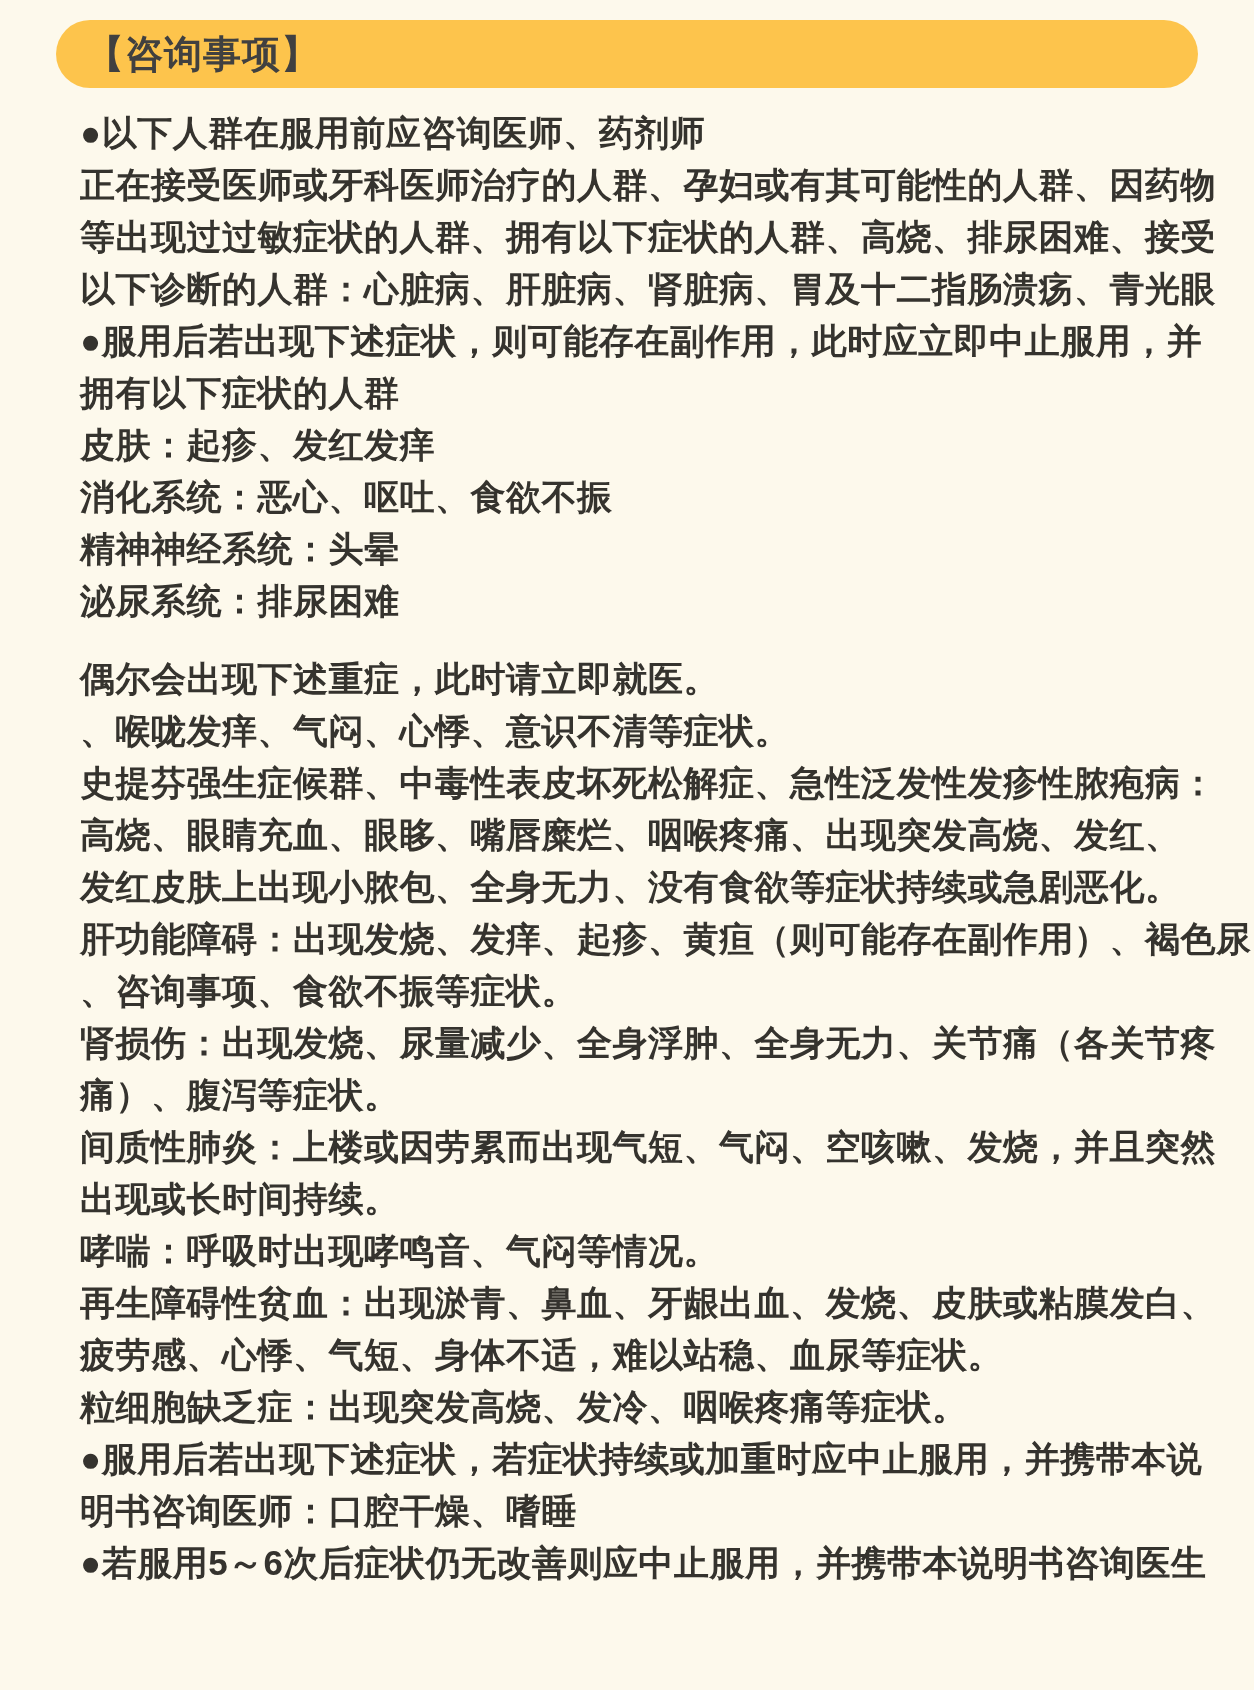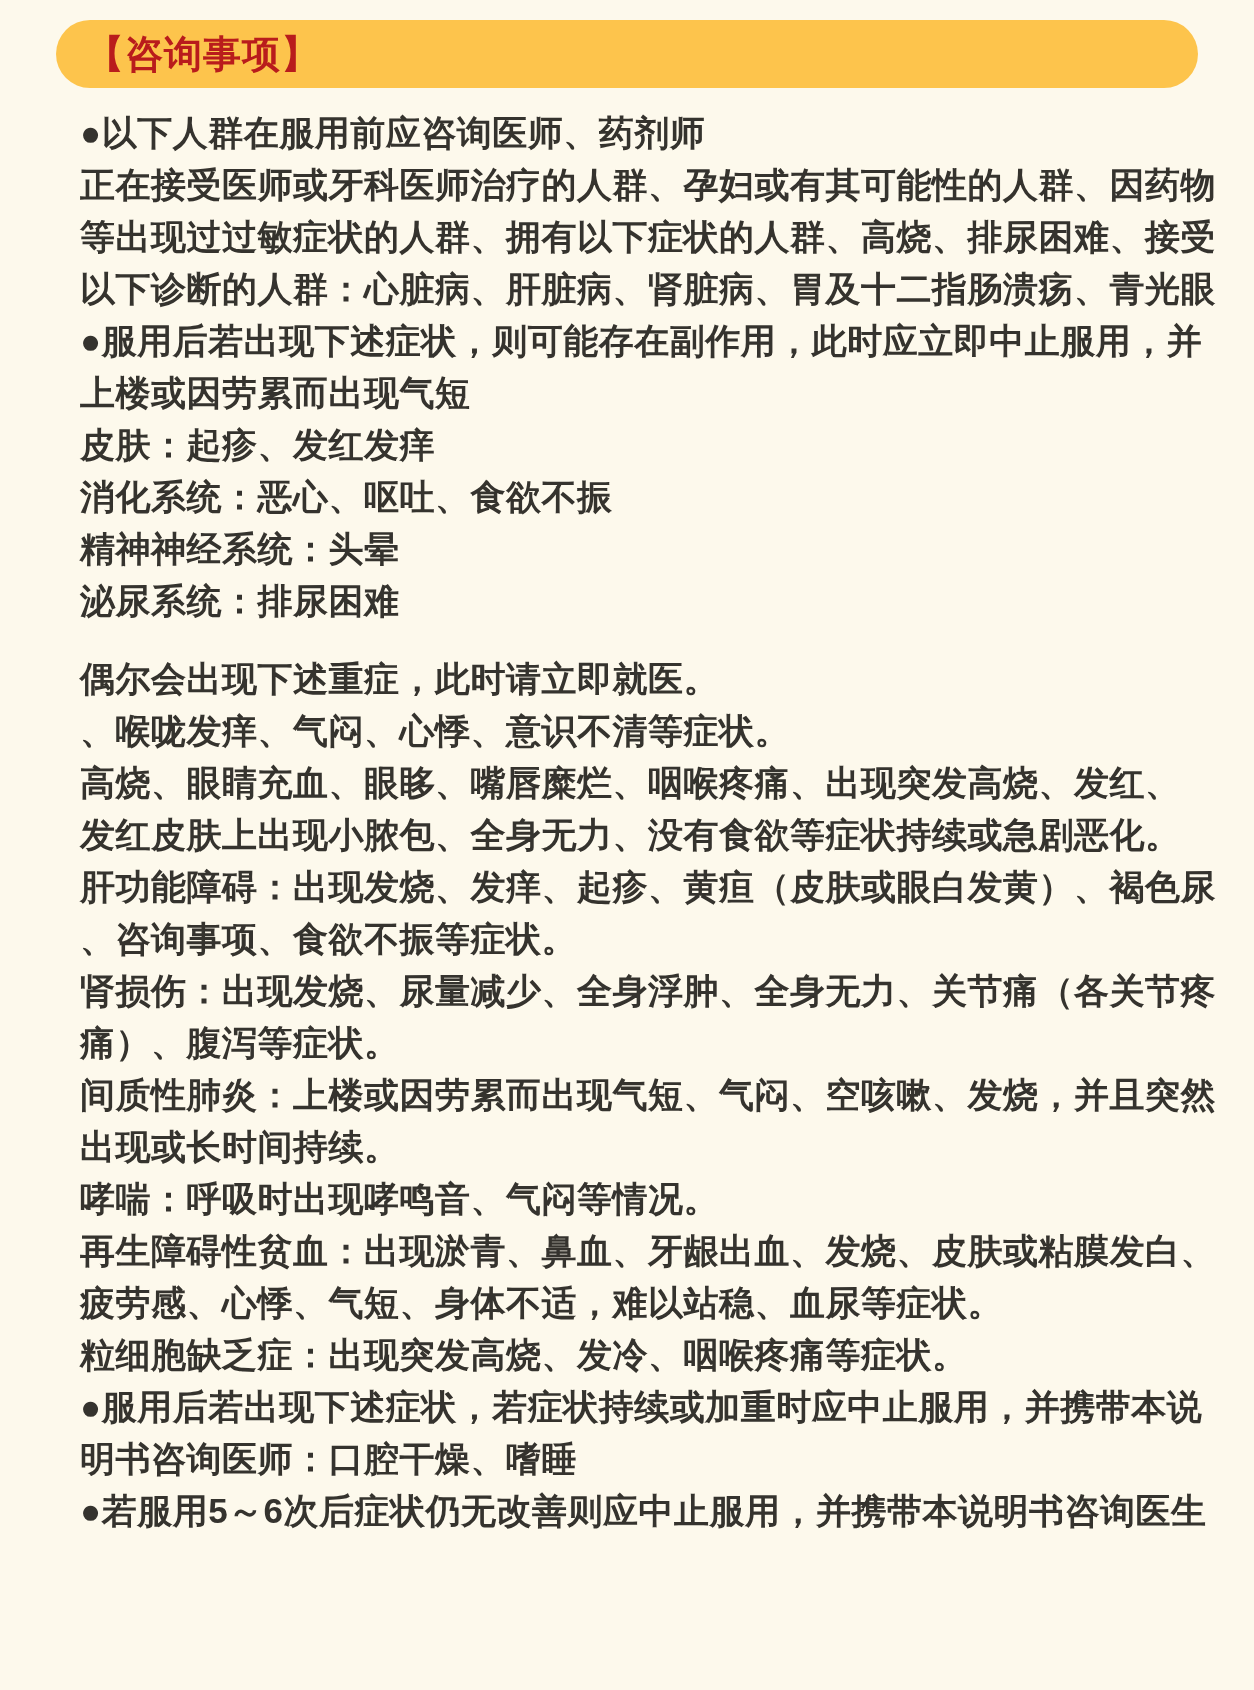--- a/index.html
+++ b/index.html
@@ -25,21 +25,21 @@
     width: 1142px;
     height: 68px;
     background: #FDC44C;
     border-radius: 34px;
     display: flex;
     align-items: center;
     box-sizing: border-box;
     padding-left: 30px;
   }
   .pill-title {
-    color: #b91c1c;
+    color: #404040;
     font-size: 38px;
     font-weight: 700;
     letter-spacing: 1px;
     line-height: 1;
   }
   .content {
     position: absolute;
     left: 80px;
     top: 107px;
     width: 1110px;
@@ -70,33 +70,34 @@
   </div>
 
   <div class="content">
 
     <div class="para">
       <div class="line">●以下人群在服用前应咨询医师、药剂师</div>
       <div class="line">正在接受医师或牙科医师治疗的人群、孕妇或有其可能性的人群、因药物</div>
       <div class="line">等出现过过敏症状的人群、拥有以下症状的人群、高烧、排尿困难、接受</div>
       <div class="line">以下诊断的人群：心脏病、肝脏病、肾脏病、胃及十二指肠溃疡、青光眼</div>
       <div class="line">●服用后若出现下述症状，则可能存在副作用，此时应立即中止服用，并</div>
-      <div class="line">上楼或因劳累而出现气短</div>
+      <div class="line">拥有以下症状的人群</div>
       <div class="line">皮肤：起疹、发红发痒</div>
       <div class="line">消化系统：恶心、呕吐、食欲不振</div>
       <div class="line">精神神经系统：头晕</div>
       <div class="line">泌尿系统：排尿困难</div>
     </div>
 
     <div class="para para-gap">
       <div class="line">偶尔会出现下述重症，此时请立即就医。</div>
       <div class="line">、喉咙发痒、气闷、心悸、意识不清等症状。</div>
+      <div class="line">史提芬强生症候群、中毒性表皮坏死松解症、急性泛发性发疹性脓疱病：</div>
       <div class="line">高烧、眼睛充血、眼眵、嘴唇糜烂、咽喉疼痛、出现突发高烧、发红、</div>
       <div class="line">发红皮肤上出现小脓包、全身无力、没有食欲等症状持续或急剧恶化。</div>
-      <div class="line">肝功能障碍：出现发烧、发痒、起疹、黄疸（皮肤或眼白发黄）、褐色尿</div>
+      <div class="line">肝功能障碍：出现发烧、发痒、起疹、黄疸（则可能存在副作用）、褐色尿</div>
       <div class="line">、咨询事项、食欲不振等症状。</div>
       <div class="line">肾损伤：出现发烧、尿量减少、全身浮肿、全身无力、关节痛（各关节疼</div>
       <div class="line">痛）、腹泻等症状。</div>
       <div class="line">间质性肺炎：上楼或因劳累而出现气短、气闷、空咳嗽、发烧，并且突然</div>
       <div class="line">出现或长时间持续。</div>
       <div class="line">哮喘：呼吸时出现哮鸣音、气闷等情况。</div>
       <div class="line">再生障碍性贫血：出现淤青、鼻血、牙龈出血、发烧、皮肤或粘膜发白、</div>
       <div class="line">疲劳感、心悸、气短、身体不适，难以站稳、血尿等症状。</div>
       <div class="line">粒细胞缺乏症：出现突发高烧、发冷、咽喉疼痛等症状。</div>
       <div class="line">●服用后若出现下述症状，若症状持续或加重时应中止服用，并携带本说</div>

